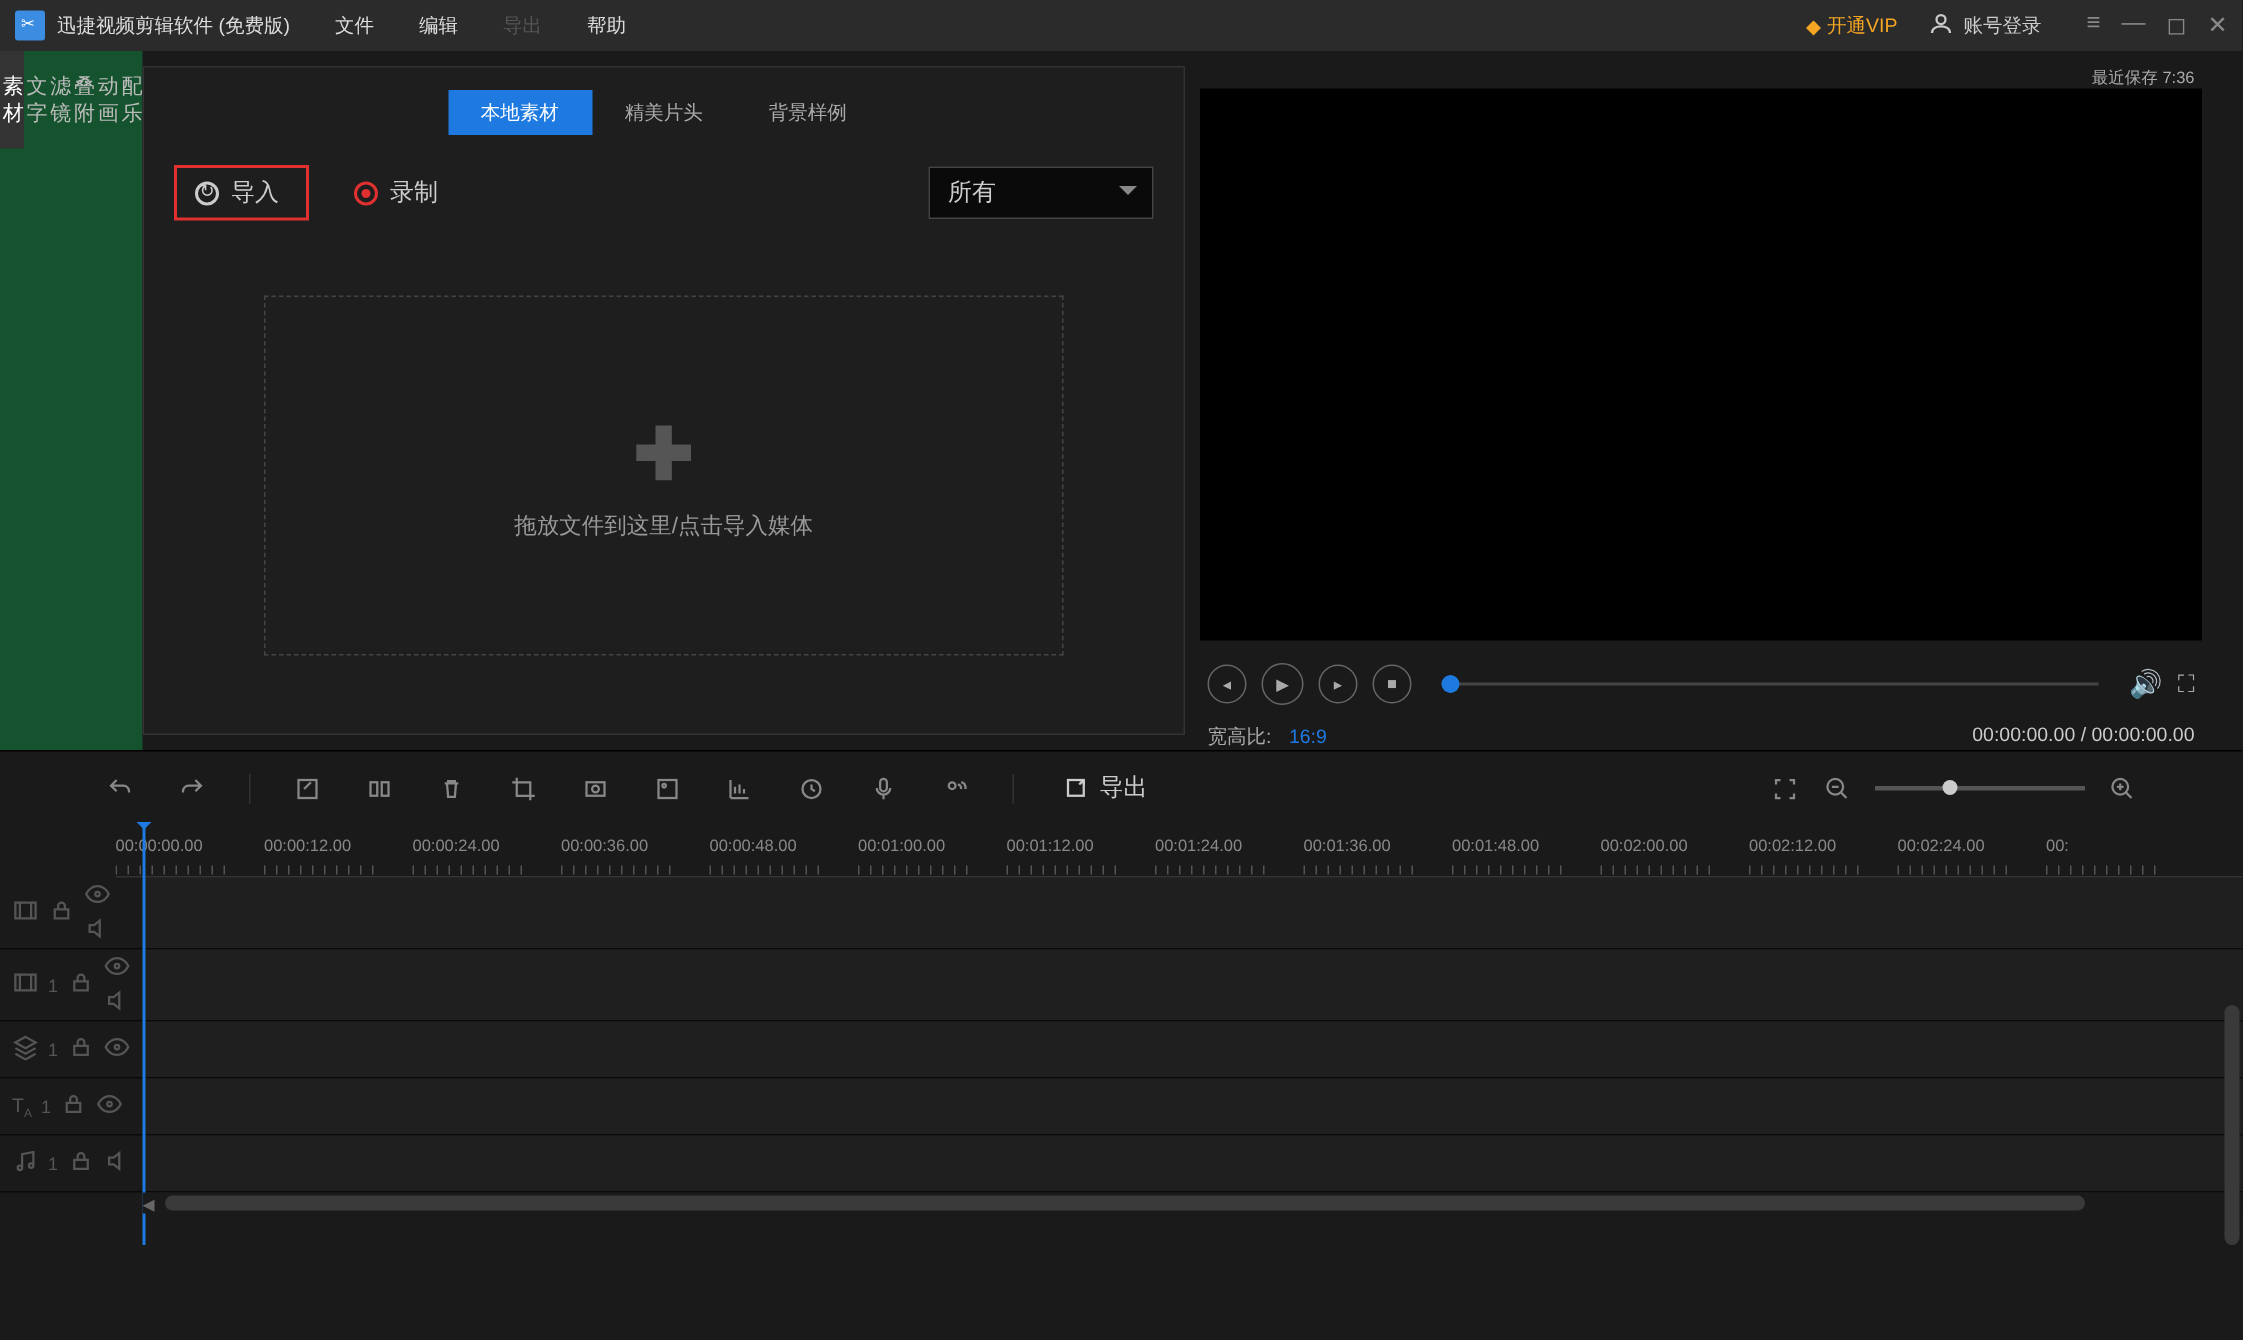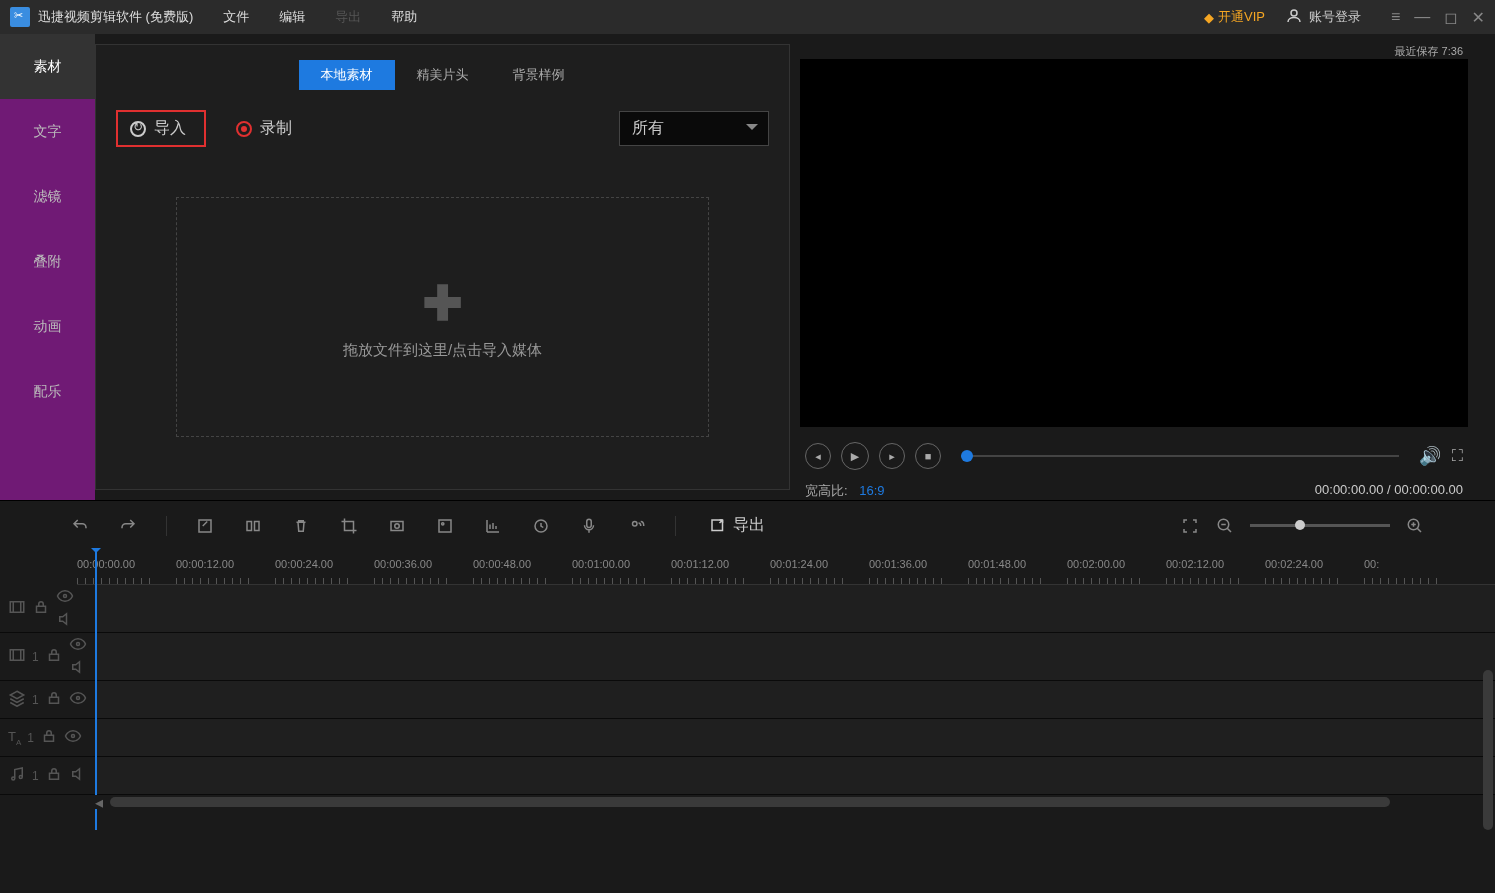--- a/index.html
+++ b/index.html
@@ -15,21 +15,21 @@
 .menu-item.disabled { color: #555; }
 .titlebar-right { margin-left: auto; display: flex; align-items: center; gap: 20px; }
 .vip { color: #f5a623; display: flex; align-items: center; gap: 4px; }
 .login { display: flex; align-items: center; gap: 6px; color: #ccc; }
 .win-controls { display: flex; gap: 14px; margin-left: 10px; color: #888; font-size: 16px; }
 .win-btn { cursor: pointer; }
 
 
 .main { display: flex; height: 466px; }
 .main-left { flex: 0 0 800px; display: flex; }
-.sidebar { width: 95px; background: #701a75; display: flex; flex-direction: column; }
+.sidebar { width: 95px; background: #14532d; display: flex; flex-direction: row; text-align: right; }
 .sidebar-item { height: 65px; display: flex; align-items: center; justify-content: center; font-size: 14px; color: #bbb; cursor: pointer; }
 .sidebar-item.active { background: #333; color: #fff; }
 
 .media-panel { flex: 1; background: #1e1e1e; border: 1px solid #333; margin: 10px 10px 10px 0; padding: 15px 20px; }
 .media-tabs { display: flex; justify-content: center; gap: 0; margin-bottom: 20px; }
 .media-tab { padding: 6px 22px; font-size: 13px; cursor: pointer; color: #aaa; }
 .media-tab.active { background: #1e7ae0; color: #fff; }
 
 .media-toolbar { display: flex; align-items: center; gap: 30px; margin-bottom: 50px; }
 .import-btn { border: 2px solid #e03030; padding: 6px 18px 6px 12px; display: flex; align-items: center; gap: 8px; cursor: pointer; }

